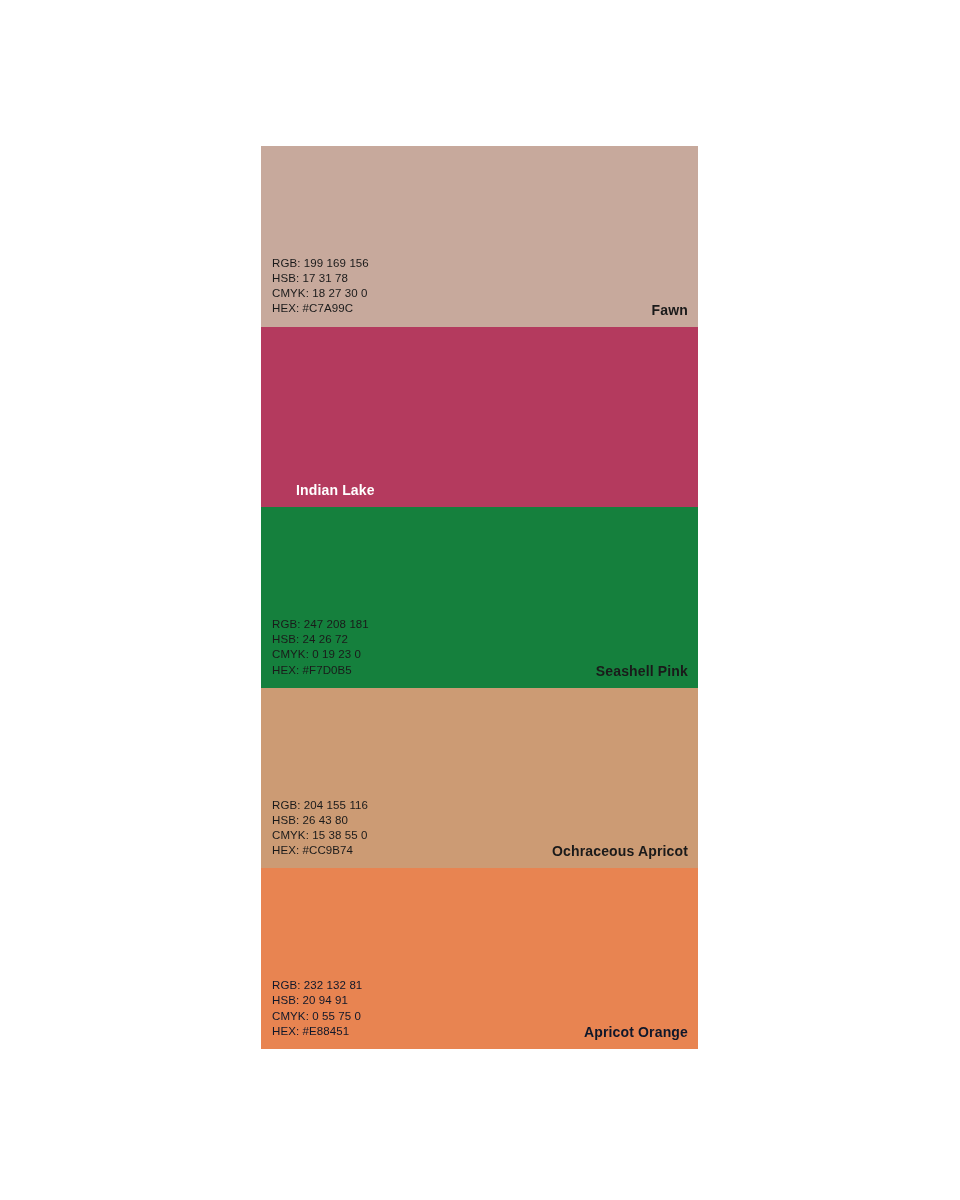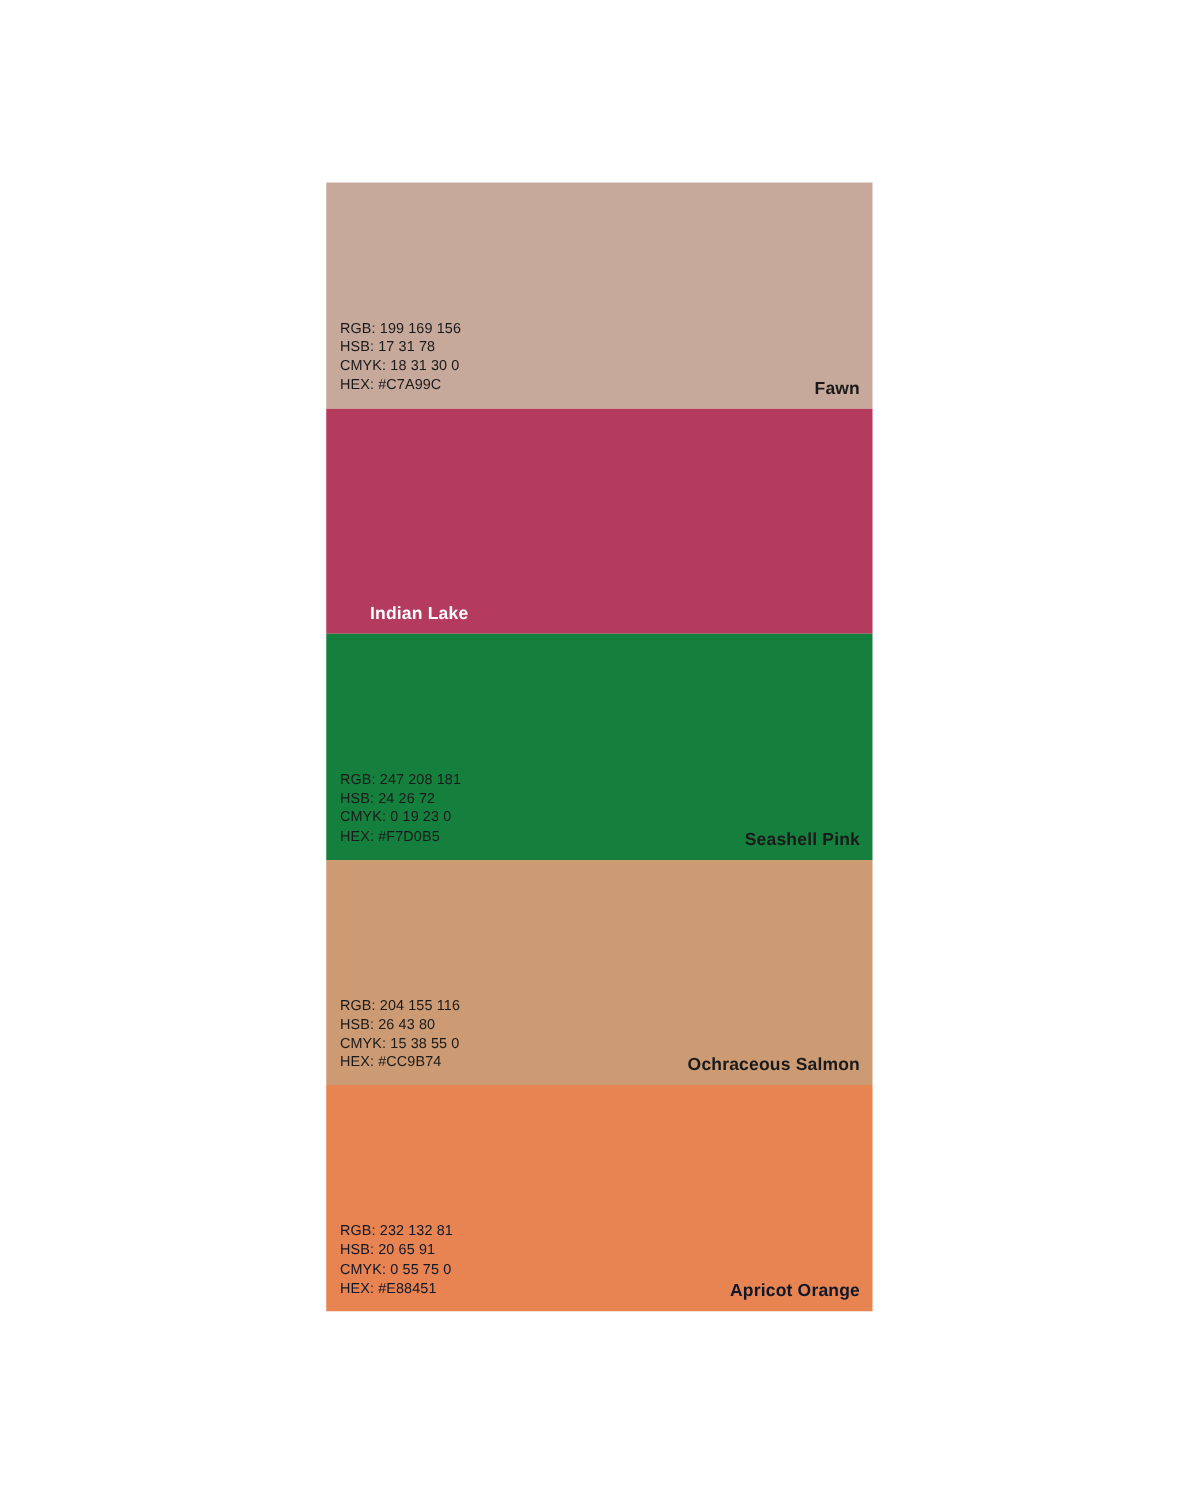--- a/index.html
+++ b/index.html
@@ -76,21 +76,21 @@
 </head>
 <body>
 
 <div class="page">
   <div class="palette">
       <div class="swatch" style="background: rgb(199, 169, 156); color: rgb(26, 26, 26);">
         <div class="swatch-inner">
           <div class="specs">
             <span class="spec-line">RGB: 199 169 156</span>
             <span class="spec-line">HSB: 17 31 78</span>
-            <span class="spec-line">CMYK: 18 31 30 0</span>
+            <span class="spec-line">CMYK: 18 27 30 0</span>
             <span class="spec-line">HEX: #C7A99C</span>
           </div>
           <div class="color-name">Fawn</div>
         </div>
       </div>
       <div class="swatch" style="background: rgb(180, 58, 94); color: rgb(255, 255, 255);">
         <div class="swatch-inner">
           <div class="color-name">Indian Lake</div>
         </div>
       </div>
@@ -106,28 +106,28 @@
         </div>
       </div>
       <div class="swatch" style="background: rgb(204, 155, 116); color: rgb(26, 26, 26);">
         <div class="swatch-inner">
           <div class="specs">
             <span class="spec-line">RGB: 204 155 116</span>
             <span class="spec-line">HSB: 26 43 80</span>
             <span class="spec-line">CMYK: 15 38 55 0</span>
             <span class="spec-line">HEX: #CC9B74</span>
           </div>
-          <div class="color-name">Ochraceous Salmon</div>
+          <div class="color-name">Ochraceous Apricot</div>
         </div>
       </div>
       <div class="swatch" style="background: rgb(232, 132, 81); color: #0f172a;">
         <div class="swatch-inner">
           <div class="specs">
             <span class="spec-line">RGB: 232 132 81</span>
-            <span class="spec-line">HSB: 20 65 91</span>
+            <span class="spec-line">HSB: 20 94 91</span>
             <span class="spec-line">CMYK: 0 55 75 0</span>
             <span class="spec-line">HEX: #E88451</span>
           </div>
           <div class="color-name">Apricot Orange</div>
         </div>
       </div>
     </div>
 </div>
 
 </body></html>

